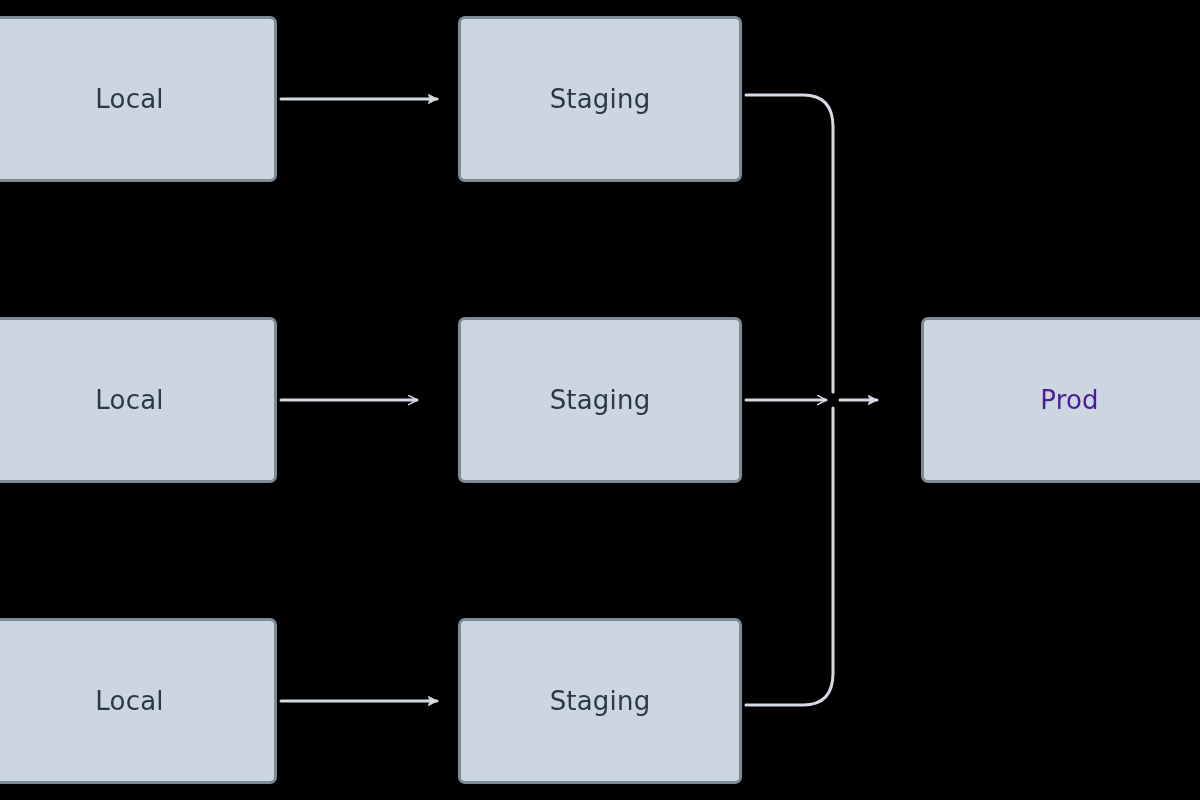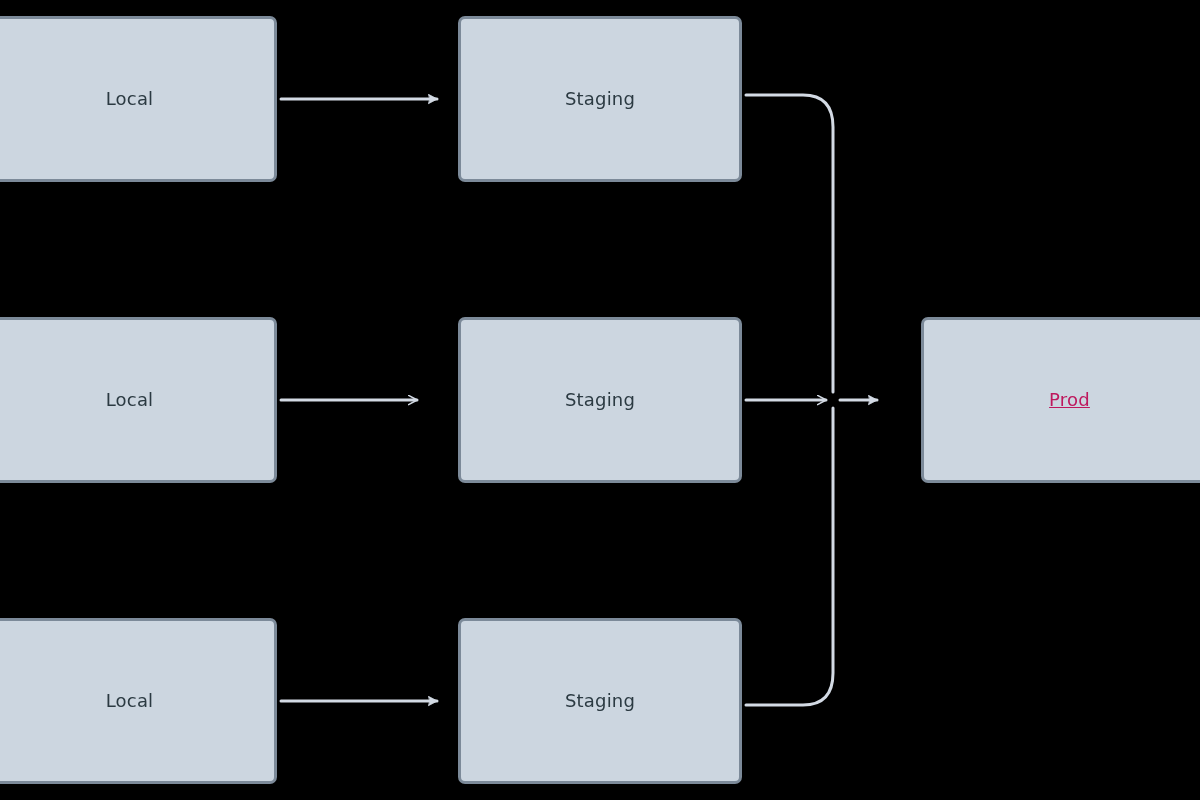--- a/index.html
+++ b/index.html
@@ -32,21 +32,21 @@
     box-sizing: border-box;
     display: flex;
     align-items: center;
     justify-content: center;
     border-style: solid;
     border-width: 3px;
     border-radius: 7px;
     z-index: 2;
   }
   .node-label {
-    font-size: 18px;
+    font-size: 26px;
     line-height: 1;
     letter-spacing: 0.2px;
     white-space: nowrap;
     user-select: none;
     text-align: center;
   }
 </style>
 </head>
 <body>
 
@@ -105,16 +105,16 @@
     <span class="node-label" style="color:#2b3a42;">Local</span>
   </div>
 
   <div class="node" style="left:458px; top:618px; width:284px; height:166px;
               background:#ccd6e0; border-color:#7c8a99;">
     <span class="node-label" style="color:#2b3a42;">Staging</span>
   </div>
 
   <div class="node" style="left:921px; top:317px; width:297px; height:166px;
               background:#ccd6e0; border-color:#7c8a99;">
-    <span class="node-label" style="color:#be185d;text-decoration:underline;">Prod</span>
+    <span class="node-label" style="color:#4c1d95;">Prod</span>
   </div>
 
 </div>
 
 </body></html>

